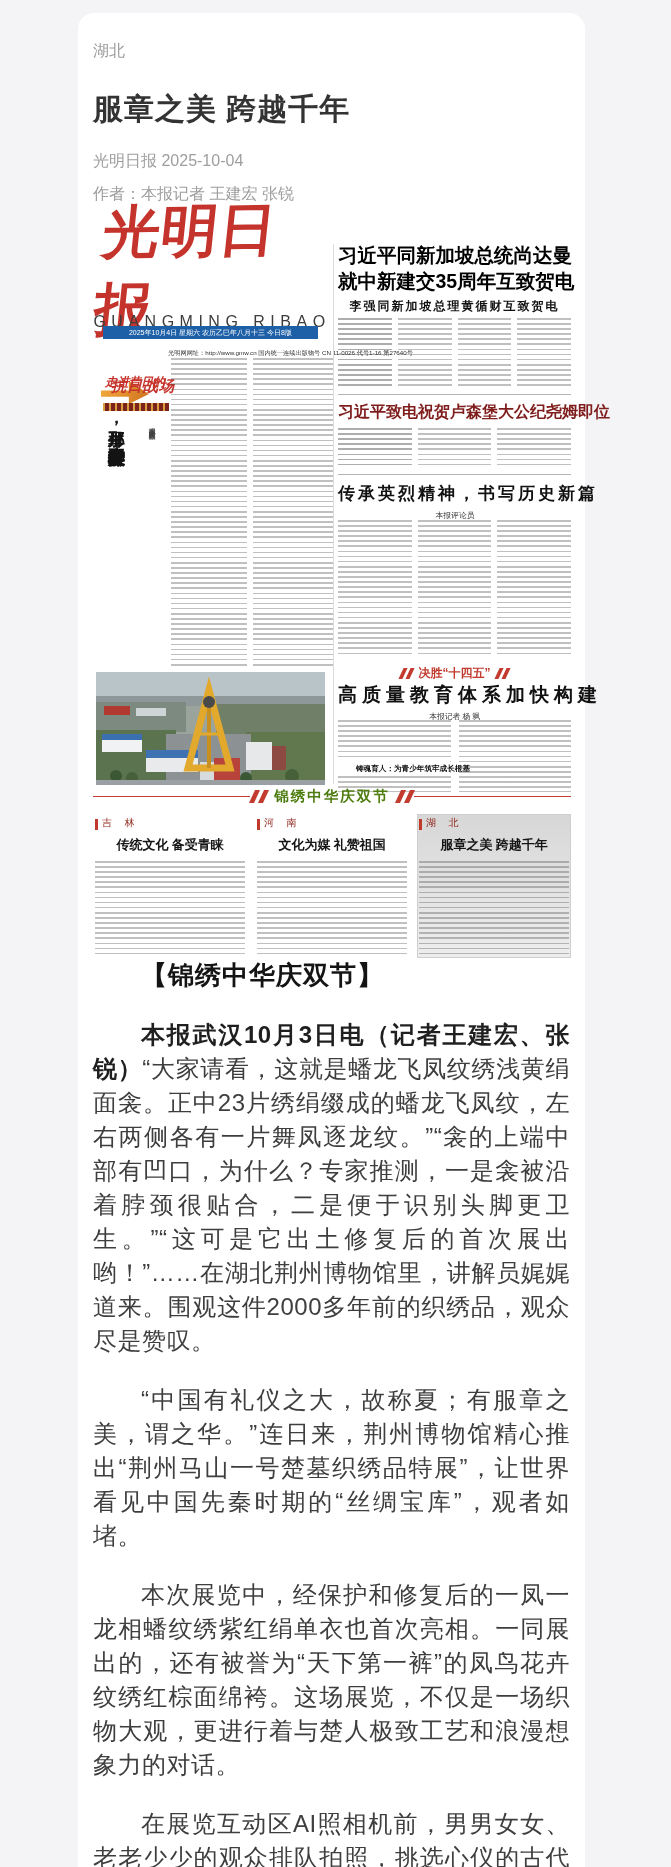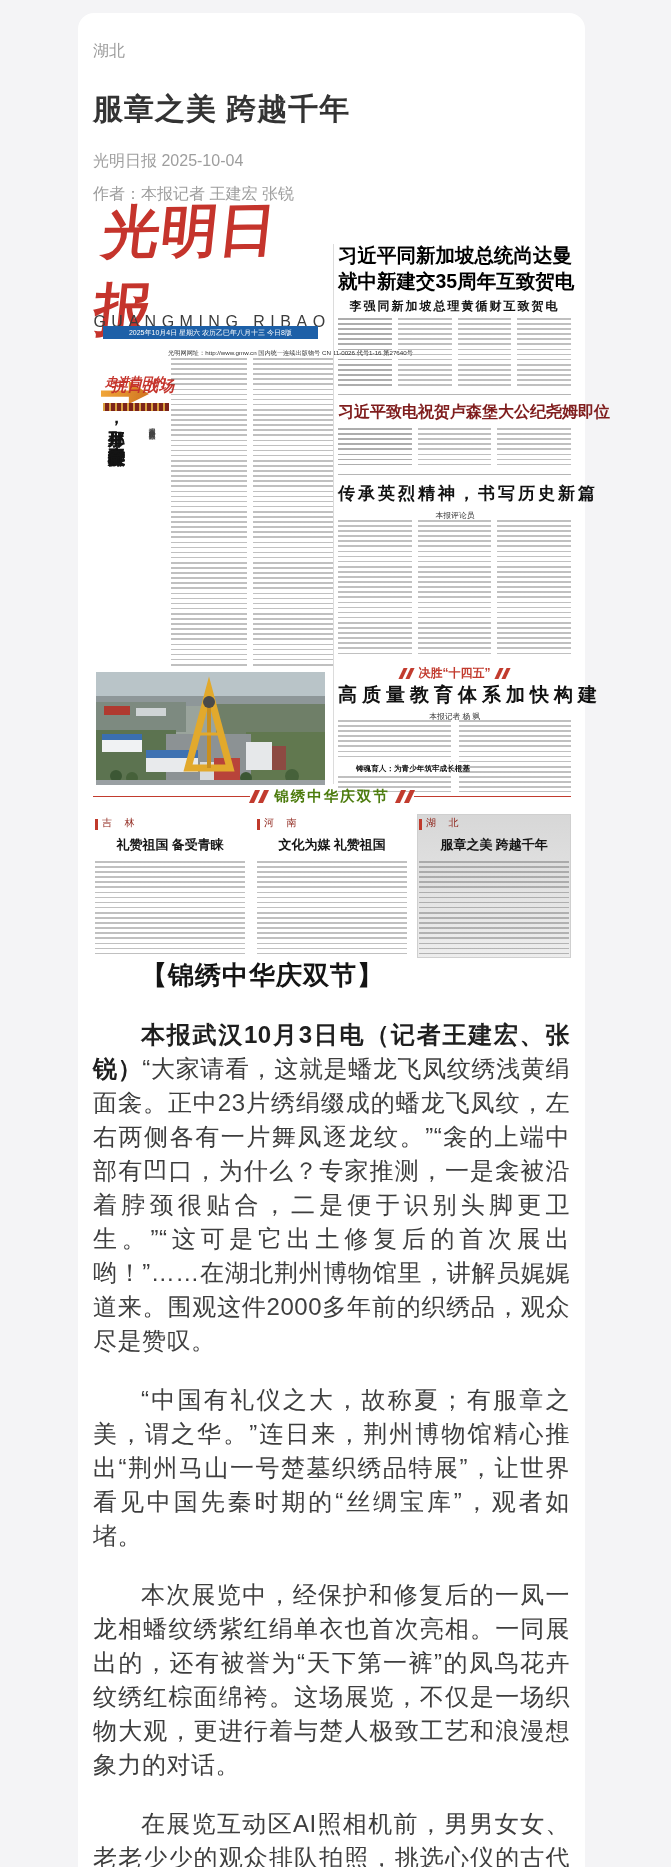--- a/index.html
+++ b/index.html
@@ -203,21 +203,21 @@
         <span class="sl"></span>
       <div class="ln"></div>
     </div>
 
     <div class="abs regions" id="regions">
         <div class="regcol">
           <div class="reglabel">
             <span class="bar"></span>
             <span class="nm">吉 林</span>
           </div>
-          <div class="reghead">礼赞祖国 备受青睐</div>
+          <div class="reghead">传统文化 备受青睐</div>
           <div class="regmicro micro"></div>
         </div>
         <div class="regcol">
           <div class="reglabel">
             <span class="bar"></span>
             <span class="nm">河 南</span>
           </div>
           <div class="reghead">文化为媒 礼赞祖国</div>
           <div class="regmicro micro"></div>
         </div>

